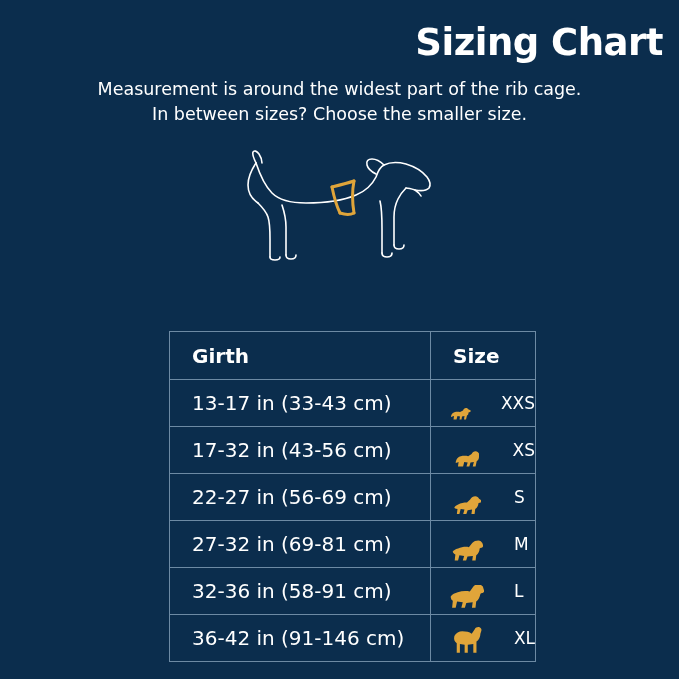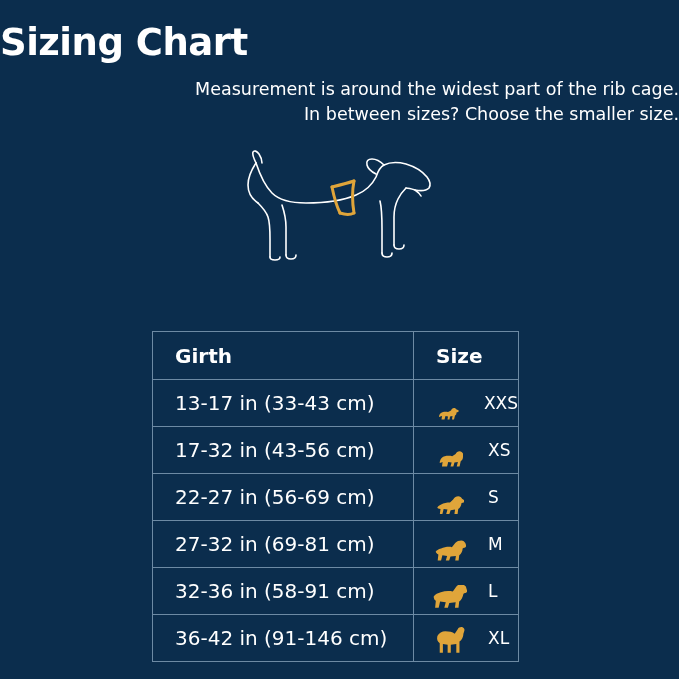--- a/index.html
+++ b/index.html
@@ -14,47 +14,46 @@
     color: #ffffff;
     overflow: hidden;
   }
   .page {
     position: relative;
     width: 679px;
     height: 679px;
     box-sizing: border-box;
   }
   .title {
-    text-align: left;
+    text-align: right;
     font-size: 37px;
     font-weight: bold;
     letter-spacing: -0.5px;
-    margin: 22px 4px 0 0;
+    margin: 22px 16px 0 0;
     line-height: 1.15;
   }
   .subtitle {
     text-align: center;
     font-size: 17.5px;
     line-height: 1.45;
     margin: 12px 0 0 0;
     font-weight: 400;
   }
   .subtitle .line {
     display: block;
-    text-align: right;
   }
   .dog-illustration {
     margin: 14px auto 0 auto;
     width: 240px;
     height: 130px;
     display: block;
   }
   .table-wrap {
     position: absolute;
-    left: 152px;
+    left: 169px;
     top: 309px;
     width: 366px;
   }
   table.sizing {
     border-collapse: collapse;
     width: 366px;
     table-layout: fixed;
   }
   table.sizing th, table.sizing td {
     border: 1px solid #6d8aa4;
@@ -78,21 +77,21 @@
   table.sizing td.size {
     height: 46px;
     font-size: 17px;
     padding-left: 14px;
   }
   col.c-girth { width: 261px; }
   col.c-size { width: 105px; }
   .size-cell {
     display: flex;
     align-items: center;
-    gap: 16px;
+    gap: 25px;
   }
   .size-cell .glyph {
     display: inline-flex;
     align-items: flex-end;
     justify-content: center;
     width: 44px;
     height: 34px;
   }
   .size-cell .label {
     font-size: 17px;

